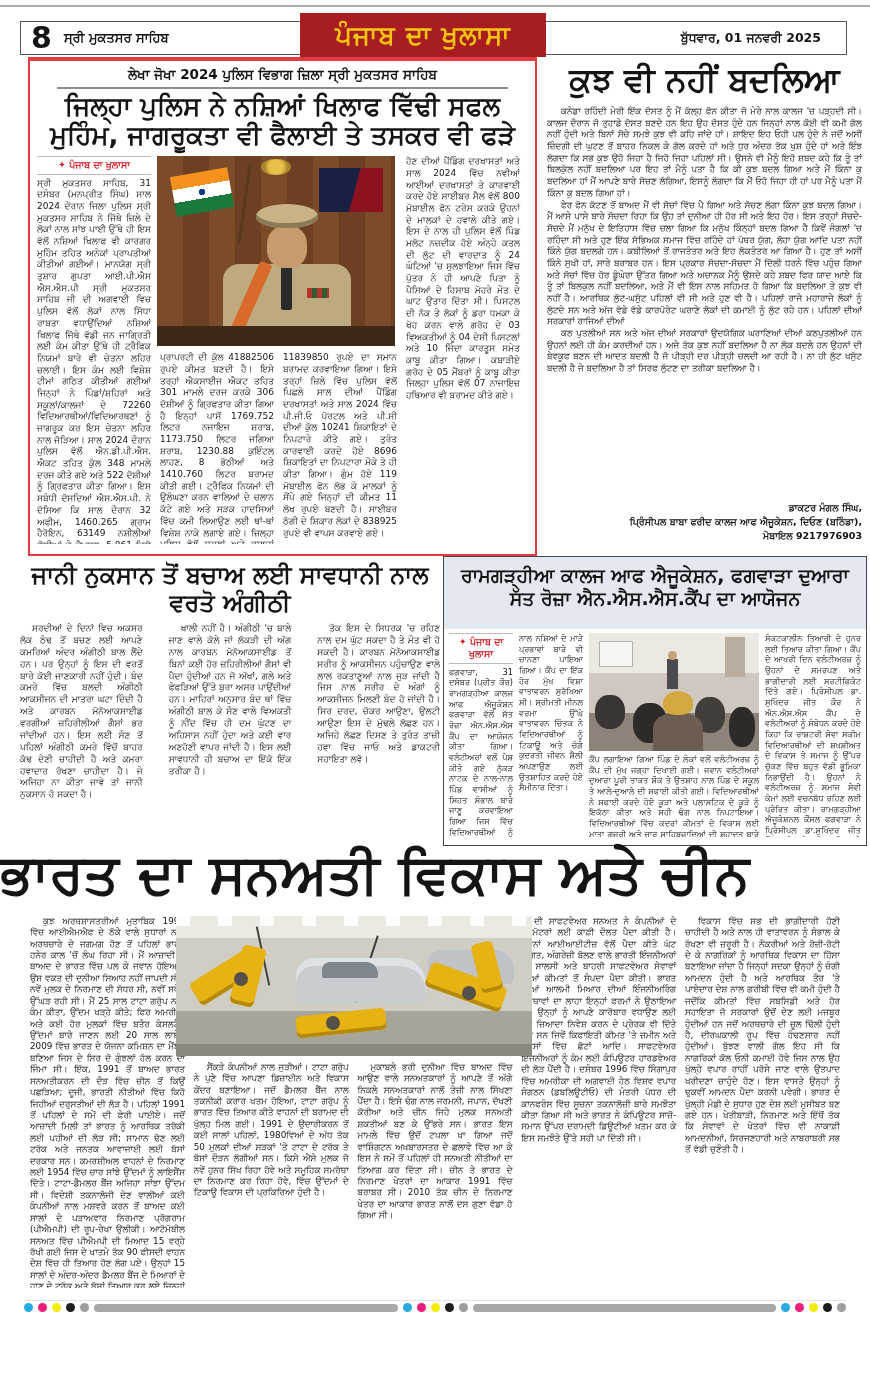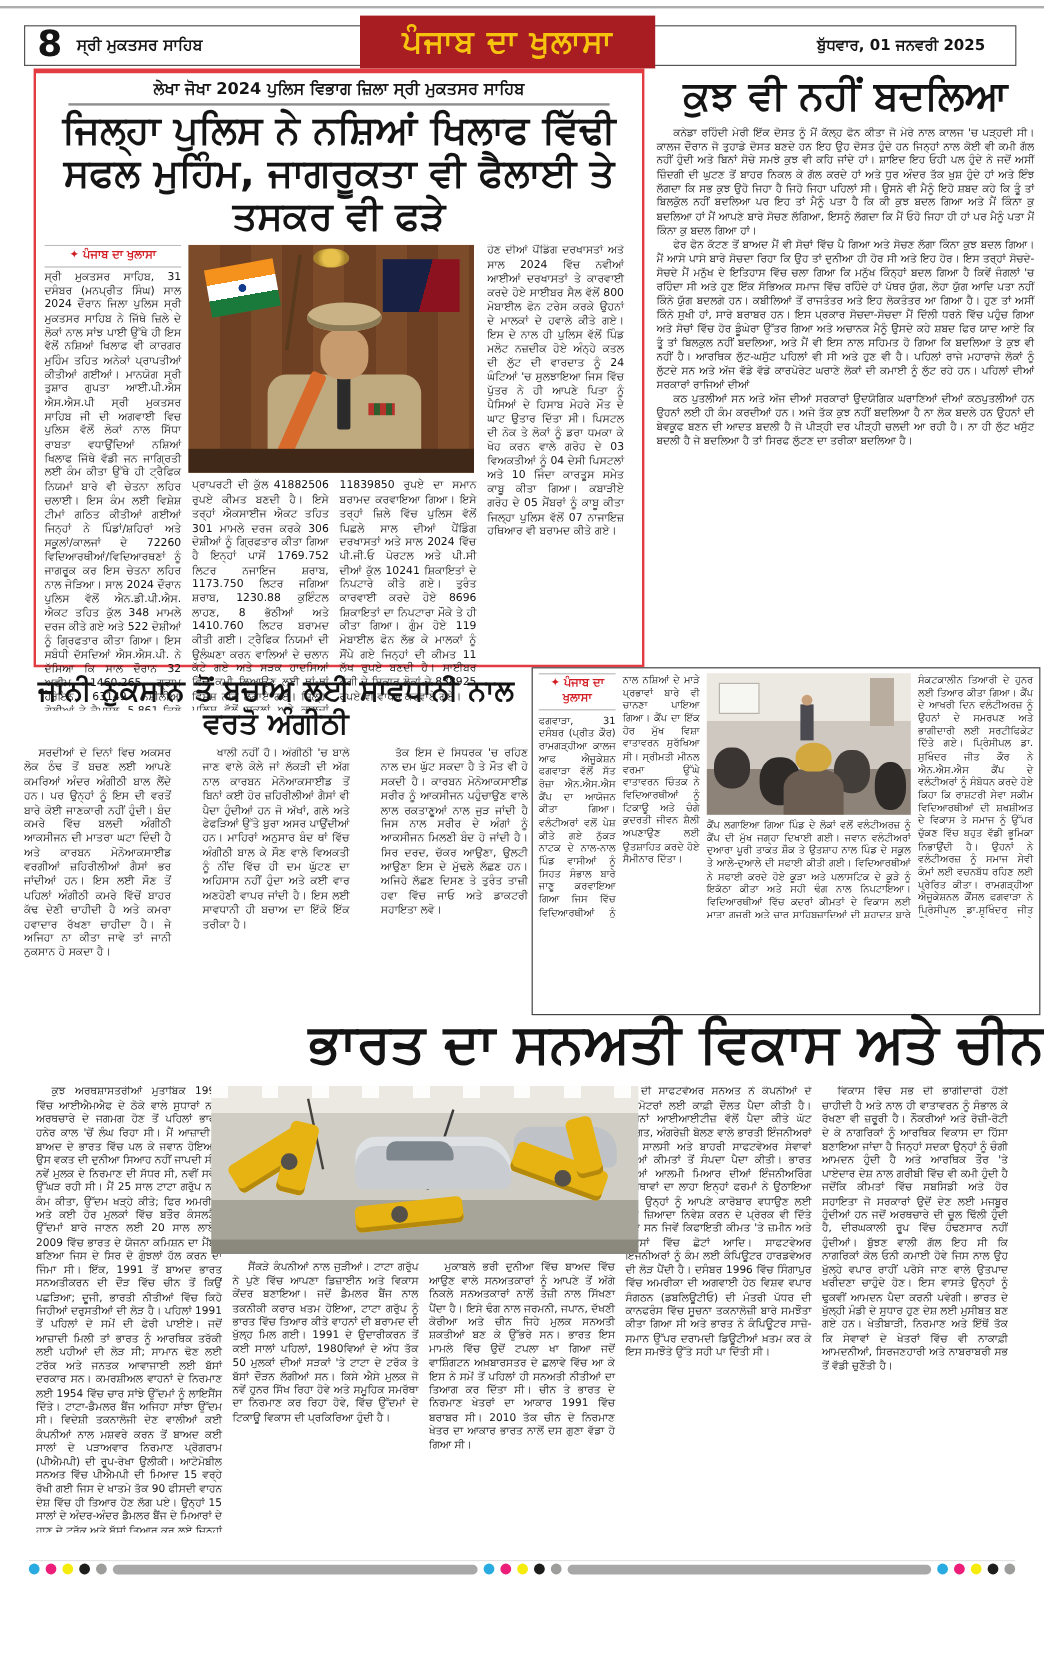--- a/index.html
+++ b/index.html
@@ -18,21 +18,21 @@
                 font-size:12.5px; font-weight:600; }
   .masthead { position:absolute; top:13px; left:300px; width:246px; height:44px; z-index:3;
               background:#a81d22; color:#f6c40e; font-size:26px; font-weight:bold;
               text-align:center; line-height:44px; letter-spacing:1px; }
 
   
   .a1 { position:absolute; top:57px; left:28px; width:509px; height:499px;
         border:2px solid #e23b41; border-top-width:4px; background:#fff; padding:2px 7px; }
   .a1-kicker { font-size:13.5px; font-weight:bold; text-align:center; margin-top:3px; }
   .a1-rule { height:2px; background:#8e8e8e; margin:4px 20px 3px; }
-  .a1-head { font-size:32px; font-weight:bold; text-align:center; line-height:1.12; }
+  .a1-head { font-size:26px; font-weight:bold; text-align:center; line-height:1.12; }
   .a1-body { position:relative; margin-top:6px; height:388px; overflow:hidden; display:flex; gap:9px; }
   .a1col { width:114px; flex:0 0 114px; font-size:9px; line-height:1.3; text-align:justify; }
   .a1col.padded { padding-top:196px; }
   .byline-tag { text-align:center; color:#d21f26; font-weight:bold; font-size:9.5px;
                 border-top:1px solid #bbb; border-bottom:1px solid #bbb; padding:2px 0; margin-bottom:3px; }
 
   
   .photo-police { position:absolute; left:120px; top:0; width:238px; height:190px; overflow:hidden;
                   background:repeating-linear-gradient(90deg,#7c4c2a 0 26px,#6d4023 26px 52px); }
   .pp-emblem { position:absolute; top:3px; left:104px; width:30px; height:16px; border-radius:50%;
@@ -91,21 +91,21 @@
   .pc-blob { position:absolute; border-radius:45%; background:#2e2a28; }
   .pc-b1 { top:62px; left:6px;  width:30px; height:34px; background:#3a3433; }
   .pc-b2 { top:70px; left:44px; width:34px; height:40px; }
   .pc-b3 { top:64px; left:106px; width:30px; height:36px; background:#443e3a; }
   .pc-b4 { top:74px; left:140px; width:26px; height:40px; }
   .pc-cap { position:absolute; top:58px; left:74px; width:30px; height:24px; border-radius:50% 50% 40% 40%; background:#d3a93f; }
   .pc-capbody { position:absolute; top:80px; left:64px; width:50px; height:38px; border-radius:40% 40% 0 0; background:#6b5d52; }
 
   
   .a5 { position:absolute; top:846px; left:0; width:870px; }
-  .a5-head { font-size:45px; font-weight:bold; text-align:right; line-height:1.05; margin-bottom:12px;padding-left:16px; }
+  .a5-head { font-size:55px; font-weight:bold; text-align:left; line-height:1.05; margin-bottom:12px; }
   .a5-body { position:relative; margin:0 30px; height:372px; overflow:hidden; display:flex; justify-content:space-between; }
   .a5col { width:155px; flex:0 0 155px; font-size:8.8px; line-height:1.3; text-align:justify; }
   .a5col.padded { padding-top:146px; }
   .a5col p { text-indent:13px; }
 
   
   .photo-factory { position:absolute; left:146px; top:0; width:356px; height:140px; overflow:hidden;
                    background:linear-gradient(180deg,#ebe9e2 0 16%,#cfcdc4 16% 68%,#a7a49a 68%); }
   .pf-lights { position:absolute; top:0; left:0; width:100%; height:10px;
                background:repeating-linear-gradient(90deg,rgba(255,255,255,.9) 0 14px,rgba(0,0,0,0) 14px 42px); }
@@ -177,38 +177,44 @@
     </div>
   </section>
 
   <section class="a2">
     <h1 class="a2-head">ਕੁਝ ਵੀ ਨਹੀਂ ਬਦਲਿਆ</h1>
     <div class="a2-text">
       <p>ਕਨੇਡਾ ਰਹਿੰਦੀ ਮੇਰੀ ਇੱਕ ਦੋਸਤ ਨੂੰ ਮੈਂ ਕੱਲ੍ਹ ਫੋਨ ਕੀਤਾ ਜੋ ਮੇਰੇ ਨਾਲ ਕਾਲਜ 'ਚ ਪੜ੍ਹਦੀ ਸੀ। ਕਾਲਜ ਦੌਰਾਨ ਜੋ ਤੁਹਾਡੇ ਦੋਸਤ ਬਣਦੇ ਹਨ ਇਹ ਉਹ ਦੋਸਤ ਹੁੰਦੇ ਹਨ ਜਿਨ੍ਹਾਂ ਨਾਲ ਕੋਈ ਵੀ ਕਮੀ ਗੱਲ ਨਹੀਂ ਹੁੰਦੀ ਅਤੇ ਬਿਨਾਂ ਸੋਚੇ ਸਮਝੇ ਕੁਝ ਵੀ ਕਹਿ ਜਾਂਦੇ ਹਾਂ। ਸ਼ਾਇਦ ਇਹ ਓਹੀ ਪਲ ਹੁੰਦੇ ਨੇ ਜਦੋਂ ਅਸੀਂ ਜ਼ਿੰਦਗੀ ਦੀ ਘੁਟਣ ਤੋਂ ਬਾਹਰ ਨਿਕਲ ਕੇ ਗੱਲ ਕਰਦੇ ਹਾਂ ਅਤੇ ਧੁਰ ਅੰਦਰ ਤੱਕ ਖੁਸ਼ ਹੁੰਦੇ ਹਾਂ ਅਤੇ ਇੰਝ ਲੱਗਦਾ ਕਿ ਸਭ ਕੁਝ ਉਹੋ ਜਿਹਾ ਹੈ ਜਿਹੋ ਜਿਹਾ ਪਹਿਲਾਂ ਸੀ। ਉਸਨੇ ਵੀ ਮੈਨੂੰ ਇਹੋ ਸ਼ਬਦ ਕਹੇ ਕਿ ਤੂੰ ਤਾਂ ਬਿਲਕੁੱਲ ਨਹੀਂ ਬਦਲਿਆ ਪਰ ਇਹ ਤਾਂ ਮੈਨੂੰ ਪਤਾ ਹੈ ਕਿ ਕੀ ਕੁਝ ਬਦਲ ਗਿਆ ਅਤੇ ਮੈਂ ਕਿੰਨਾ ਕੁ ਬਦਲਿਆ ਹਾਂ ਮੈਂ ਆਪਣੇ ਬਾਰੇ ਸੋਚਣ ਲੱਗਿਆ, ਇਸਨੂੰ ਲੱਗਦਾ ਕਿ ਮੈਂ ਓਹੋ ਜਿਹਾ ਹੀ ਹਾਂ ਪਰ ਮੈਨੂੰ ਪਤਾ ਮੈਂ ਕਿੰਨਾ ਕੁ ਬਦਲ ਗਿਆ ਹਾਂ।</p>
       <p>ਫੇਰ ਫੋਨ ਕੱਟਣ ਤੋਂ ਬਾਅਦ ਮੈਂ ਵੀ ਸੋਚਾਂ ਵਿੱਚ ਪੈ ਗਿਆ ਅਤੇ ਸੋਚਣ ਲੱਗਾ ਕਿੰਨਾ ਕੁਝ ਬਦਲ ਗਿਆ। ਮੈਂ ਆਸੇ ਪਾਸੇ ਬਾਰੇ ਸੋਚਦਾ ਰਿਹਾ ਕਿ ਉਹ ਤਾਂ ਦੁਨੀਆ ਹੀ ਹੋਰ ਸੀ ਅਤੇ ਇਹ ਹੋਰ। ਇਸ ਤਰ੍ਹਾਂ ਸੋਚਦੇ-ਸੋਚਦੇ ਮੈਂ ਮਨੁੱਖ ਦੇ ਇਤਿਹਾਸ ਵਿੱਚ ਚਲਾ ਗਿਆ ਕਿ ਮਨੁੱਖ ਕਿੰਨ੍ਹਾਂ ਬਦਲ ਗਿਆ ਹੈ ਕਿਵੇਂ ਜੰਗਲਾਂ 'ਚ ਰਹਿੰਦਾ ਸੀ ਅਤੇ ਹੁਣ ਇੱਕ ਸੱਭਿਅਕ ਸਮਾਜ ਵਿੱਚ ਰਹਿੰਦੇ ਹਾਂ ਪੱਥਰ ਯੁੱਗ, ਲੋਹਾ ਯੁੱਗ ਆਦਿ ਪਤਾ ਨਹੀਂ ਕਿੰਨੇ ਯੁੱਗ ਬਦਲਗੇ ਹਨ। ਕਬੀਲਿਆਂ ਤੋਂ ਰਾਜਤੰਤਰ ਅਤੇ ਇਹ ਲੋਕਤੰਤਰ ਆ ਗਿਆ ਹੈ। ਹੁਣ ਤਾਂ ਅਸੀਂ ਕਿੰਨੇ ਸੁਖੀ ਹਾਂ, ਸਾਰੇ ਬਰਾਬਰ ਹਨ। ਇਸ ਪ੍ਰਕਾਰ ਸੋਚਦਾ-ਸੋਚਦਾ ਮੈਂ ਦਿੱਲੀ ਧਰਨੇ ਵਿੱਚ ਪਹੁੰਚ ਗਿਆ ਅਤੇ ਸੋਚਾਂ ਵਿੱਚ ਹੋਰ ਡੂੰਘੇਰਾ ਉੱਤਰ ਗਿਆ ਅਤੇ ਅਚਾਨਕ ਮੈਨੂੰ ਉਸਦੇ ਕਹੇ ਸ਼ਬਦ ਫਿਰ ਯਾਦ ਆਏ ਕਿ ਤੂੰ ਤਾਂ ਬਿਲਕੁਲ ਨਹੀਂ ਬਦਲਿਆ, ਅਤੇ ਮੈਂ ਵੀ ਇਸ ਨਾਲ ਸਹਿਮਤ ਹੋ ਗਿਆ ਕਿ ਬਦਲਿਆ ਤੇ ਕੁਝ ਵੀ ਨਹੀਂ ਹੈ। ਆਰਥਿਕ ਲੁੱਟ-ਘਸੁੱਟ ਪਹਿਲਾਂ ਵੀ ਸੀ ਅਤੇ ਹੁਣ ਵੀ ਹੈ। ਪਹਿਲਾਂ ਰਾਜੇ ਮਹਾਰਾਜੇ ਲੋਕਾਂ ਨੂੰ ਲੁੱਟਦੇ ਸਨ ਅਤੇ ਅੱਜ ਵੱਡੇ ਵੱਡੇ ਕਾਰਪੋਰੇਟ ਘਰਾਣੇ ਲੋਕਾਂ ਦੀ ਕਮਾਈ ਨੂੰ ਲੁੱਟ ਰਹੇ ਹਨ। ਪਹਿਲਾਂ ਦੀਆਂ ਸਰਕਾਰਾਂ ਰਾਜਿਆਂ ਦੀਆਂ</p>
       <p>ਕਠ ਪੁਤਲੀਆਂ ਸਨ ਅਤੇ ਅੱਜ ਦੀਆਂ ਸਰਕਾਰਾਂ ਉਦਯੋਗਿਕ ਘਰਾਣਿਆਂ ਦੀਆਂ ਕਠਪੁਤਲੀਆਂ ਹਨ ਉਹਨਾਂ ਲਈ ਹੀ ਕੰਮ ਕਰਦੀਆਂ ਹਨ। ਅਜੇ ਤੱਕ ਕੁਝ ਨਹੀਂ ਬਦਲਿਆ ਹੈ ਨਾ ਲੋਕ ਬਦਲੇ ਹਨ ਉਹਨਾਂ ਦੀ ਬੇਵਕੂਫ ਬਣਨ ਦੀ ਆਦਤ ਬਦਲੀ ਹੈ ਜੋ ਪੀੜ੍ਹੀ ਦਰ ਪੀੜ੍ਹੀ ਚਲਦੀ ਆ ਰਹੀ ਹੈ। ਨਾ ਹੀ ਲੁੱਟ ਖਸੁੱਟ ਬਦਲੀ ਹੈ ਜੇ ਬਦਲਿਆ ਹੈ ਤਾਂ ਸਿਰਫ ਲੁੱਟਣ ਦਾ ਤਰੀਕਾ ਬਦਲਿਆ ਹੈ।</p>
     </div>
+    <div class="a2-author">
+      <div>ਡਾਕਟਰ ਮੰਗਲ ਸਿੰਘ,</div>
+      <div>ਪ੍ਰਿੰਸੀਪਲ ਬਾਬਾ ਫਰੀਦ ਕਾਲਜ ਆਫ ਐਜੂਕੇਸ਼ਨ, ਦਿਓਣ (ਬਠਿੰਡਾ),</div>
+      <div>ਮੋਬਾਇਲ 9217976903</div>
+    </div>
   </section>
 
   <section class="a3">
     <h2 class="a3-head">ਜਾਨੀ ਨੁਕਸਾਨ ਤੋਂ ਬਚਾਅ ਲਈ ਸਾਵਧਾਨੀ ਨਾਲ ਵਰਤੋ ਅੰਗੀਠੀ</h2>
     <div class="a3-cols">
       <div class="a3col">
           <p>ਸਰਦੀਆਂ ਦੇ ਦਿਨਾਂ ਵਿਚ ਅਕਸਰ ਲੋਕ ਠੰਢ ਤੋਂ ਬਚਣ ਲਈ ਆਪਣੇ ਕਮਰਿਆਂ ਅੰਦਰ ਅੰਗੀਠੀ ਬਾਲ ਲੈਂਦੇ ਹਨ। ਪਰ ਉਨ੍ਹਾਂ ਨੂੰ ਇਸ ਦੀ ਵਰਤੋਂ ਬਾਰੇ ਕੋਈ ਜਾਣਕਾਰੀ ਨਹੀਂ ਹੁੰਦੀ। ਬੰਦ ਕਮਰੇ ਵਿੱਚ ਬਲਦੀ ਅੰਗੀਠੀ ਆਕਸੀਜਨ ਦੀ ਮਾਤਰਾ ਘਟਾ ਦਿੰਦੀ ਹੈ ਅਤੇ ਕਾਰਬਨ ਮੋਨੋਆਕਸਾਈਡ ਵਰਗੀਆਂ ਜ਼ਹਿਰੀਲੀਆਂ ਗੈਸਾਂ ਭਰ ਜਾਂਦੀਆਂ ਹਨ। ਇਸ ਲਈ ਸੌਣ ਤੋਂ ਪਹਿਲਾਂ ਅੰਗੀਠੀ ਕਮਰੇ ਵਿੱਚੋਂ ਬਾਹਰ ਕੱਢ ਦੇਣੀ ਚਾਹੀਦੀ ਹੈ ਅਤੇ ਕਮਰਾ ਹਵਾਦਾਰ ਰੱਖਣਾ ਚਾਹੀਦਾ ਹੈ। ਜੇ ਅਜਿਹਾ ਨਾ ਕੀਤਾ ਜਾਵੇ ਤਾਂ ਜਾਨੀ ਨੁਕਸਾਨ ਹੋ ਸਕਦਾ ਹੈ।</p>
         </div>
       <div class="a3col">
           <p>ਖਾਲੀ ਨਹੀਂ ਹੈ। ਅੰਗੀਠੀ 'ਚ ਬਾਲੇ ਜਾਣ ਵਾਲੇ ਕੋਲੇ ਜਾਂ ਲੱਕੜੀ ਦੀ ਅੱਗ ਨਾਲ ਕਾਰਬਨ ਮੋਨੋਆਕਸਾਈਡ ਤੋਂ ਬਿਨਾਂ ਕਈ ਹੋਰ ਜ਼ਹਿਰੀਲੀਆਂ ਗੈਸਾਂ ਵੀ ਪੈਦਾ ਹੁੰਦੀਆਂ ਹਨ ਜੋ ਅੱਖਾਂ, ਗਲੇ ਅਤੇ ਫੇਫੜਿਆਂ ਉੱਤੇ ਬੁਰਾ ਅਸਰ ਪਾਉਂਦੀਆਂ ਹਨ। ਮਾਹਿਰਾਂ ਅਨੁਸਾਰ ਬੰਦ ਥਾਂ ਵਿੱਚ ਅੰਗੀਠੀ ਬਾਲ ਕੇ ਸੌਣ ਵਾਲੇ ਵਿਅਕਤੀ ਨੂੰ ਨੀਂਦ ਵਿੱਚ ਹੀ ਦਮ ਘੁੱਟਣ ਦਾ ਅਹਿਸਾਸ ਨਹੀਂ ਹੁੰਦਾ ਅਤੇ ਕਈ ਵਾਰ ਅਣਹੋਣੀ ਵਾਪਰ ਜਾਂਦੀ ਹੈ। ਇਸ ਲਈ ਸਾਵਧਾਨੀ ਹੀ ਬਚਾਅ ਦਾ ਇੱਕੋ ਇੱਕ ਤਰੀਕਾ ਹੈ।</p>
         </div>
       <div class="a3col">
           <p>ਤੱਕ ਇਸ ਦੇ ਸਿਧਰਕ 'ਚ ਰਹਿਣ ਨਾਲ ਦਮ ਘੁੱਟ ਸਕਦਾ ਹੈ ਤੇ ਮੌਤ ਵੀ ਹੋ ਸਕਦੀ ਹੈ। ਕਾਰਬਨ ਮੋਨੋਆਕਸਾਈਡ ਸਰੀਰ ਨੂੰ ਆਕਸੀਜਨ ਪਹੁੰਚਾਉਣ ਵਾਲੇ ਲਾਲ ਰਕਤਾਣੂਆਂ ਨਾਲ ਜੁੜ ਜਾਂਦੀ ਹੈ ਜਿਸ ਨਾਲ ਸਰੀਰ ਦੇ ਅੰਗਾਂ ਨੂੰ ਆਕਸੀਜਨ ਮਿਲਣੀ ਬੰਦ ਹੋ ਜਾਂਦੀ ਹੈ। ਸਿਰ ਦਰਦ, ਚੱਕਰ ਆਉਣਾ, ਉਲਟੀ ਆਉਣਾ ਇਸ ਦੇ ਮੁੱਢਲੇ ਲੱਛਣ ਹਨ। ਅਜਿਹੇ ਲੱਛਣ ਦਿਸਣ ਤੇ ਤੁਰੰਤ ਤਾਜ਼ੀ ਹਵਾ ਵਿੱਚ ਜਾਓ ਅਤੇ ਡਾਕਟਰੀ ਸਹਾਇਤਾ ਲਵੋ।</p>
         </div>
     </div>
   </section>
 
   <section class="a4">
+    <div class="a4-head">ਰਾਮਗੜ੍ਹੀਆ ਕਾਲਜ ਆਫ ਐਜੂਕੇਸ਼ਨ, ਫਗਵਾੜਾ ਦੁਆਰਾ ਸੱਤ ਰੋਜ਼ਾ ਐਨ.ਐਸ.ਐਸ.ਕੈਂਪ ਦਾ ਆਯੋਜਨ</div>
     <div class="a4-body">
       <div class="a4c1">
         <div class="byline-tag"><span>✦</span> <span>ਪੰਜਾਬ ਦਾ ਖੁਲਾਸਾ</span></div>
         <span>ਫਗਵਾੜਾ, 31 ਦਸੰਬਰ (ਪ੍ਰੀਤ ਕੌਰ) ਰਾਮਗੜ੍ਹੀਆ ਕਾਲਜ ਆਫ ਐਜੂਕੇਸ਼ਨ ਫਗਵਾੜਾ ਵੱਲੋਂ ਸੱਤ ਰੋਜ਼ਾ ਐਨ.ਐਸ.ਐਸ ਕੈਂਪ ਦਾ ਆਯੋਜਨ ਕੀਤਾ ਗਿਆ। ਵਲੰਟੀਅਰਾਂ ਵਲੋਂ ਪੇਸ਼ ਕੀਤੇ ਗਏ ਨੁੱਕੜ ਨਾਟਕ ਦੇ ਨਾਲ-ਨਾਲ ਪਿੰਡ ਵਾਸੀਆਂ ਨੂੰ ਸਿਹਤ ਸੰਭਾਲ ਬਾਰੇ ਜਾਣੂ ਕਰਵਾਇਆ ਗਿਆ ਜਿਸ ਵਿੱਚ ਵਿਦਿਆਰਥੀਆਂ ਨੂੰ ਵਿਚਾਰਕ ਗਿਆਨ ਅਤੇ ਅਮਲੀ ਸਿਖਲਾਈ ਦਿੱਤੀ ਗਈ।</span>
       </div>
       <div class="a4c2"><span>ਨਾਲ ਨਸ਼ਿਆਂ ਦੇ ਮਾੜੇ ਪ੍ਰਭਾਵਾਂ ਬਾਰੇ ਵੀ ਚਾਨਣਾ ਪਾਇਆ ਗਿਆ। ਕੈਂਪ ਦਾ ਇੱਕ ਹੋਰ ਮੁੱਖ ਵਿਸ਼ਾ ਵਾਤਾਵਰਨ ਸੁਰੱਖਿਆ ਸੀ। ਸ੍ਰੀਮਤੀ ਮੀਨਲ ਵਰਮਾ ਉੱਘੇ ਵਾਤਾਵਰਨ ਚਿੰਤਕ ਨੇ ਵਿਦਿਆਰਥੀਆਂ ਨੂੰ ਟਿਕਾਊ ਅਤੇ ਚੰਗੇ ਕੁਦਰਤੀ ਜੀਵਨ ਸ਼ੈਲੀ ਅਪਣਾਉਣ ਲਈ ਉਤਸ਼ਾਹਿਤ ਕਰਦੇ ਹੋਏ ਸੈਮੀਨਾਰ ਦਿੱਤਾ।</span></div>
       <div class="a4mid">
 
         <div class="photo-class">
           <div class="pc-screen"></div>

